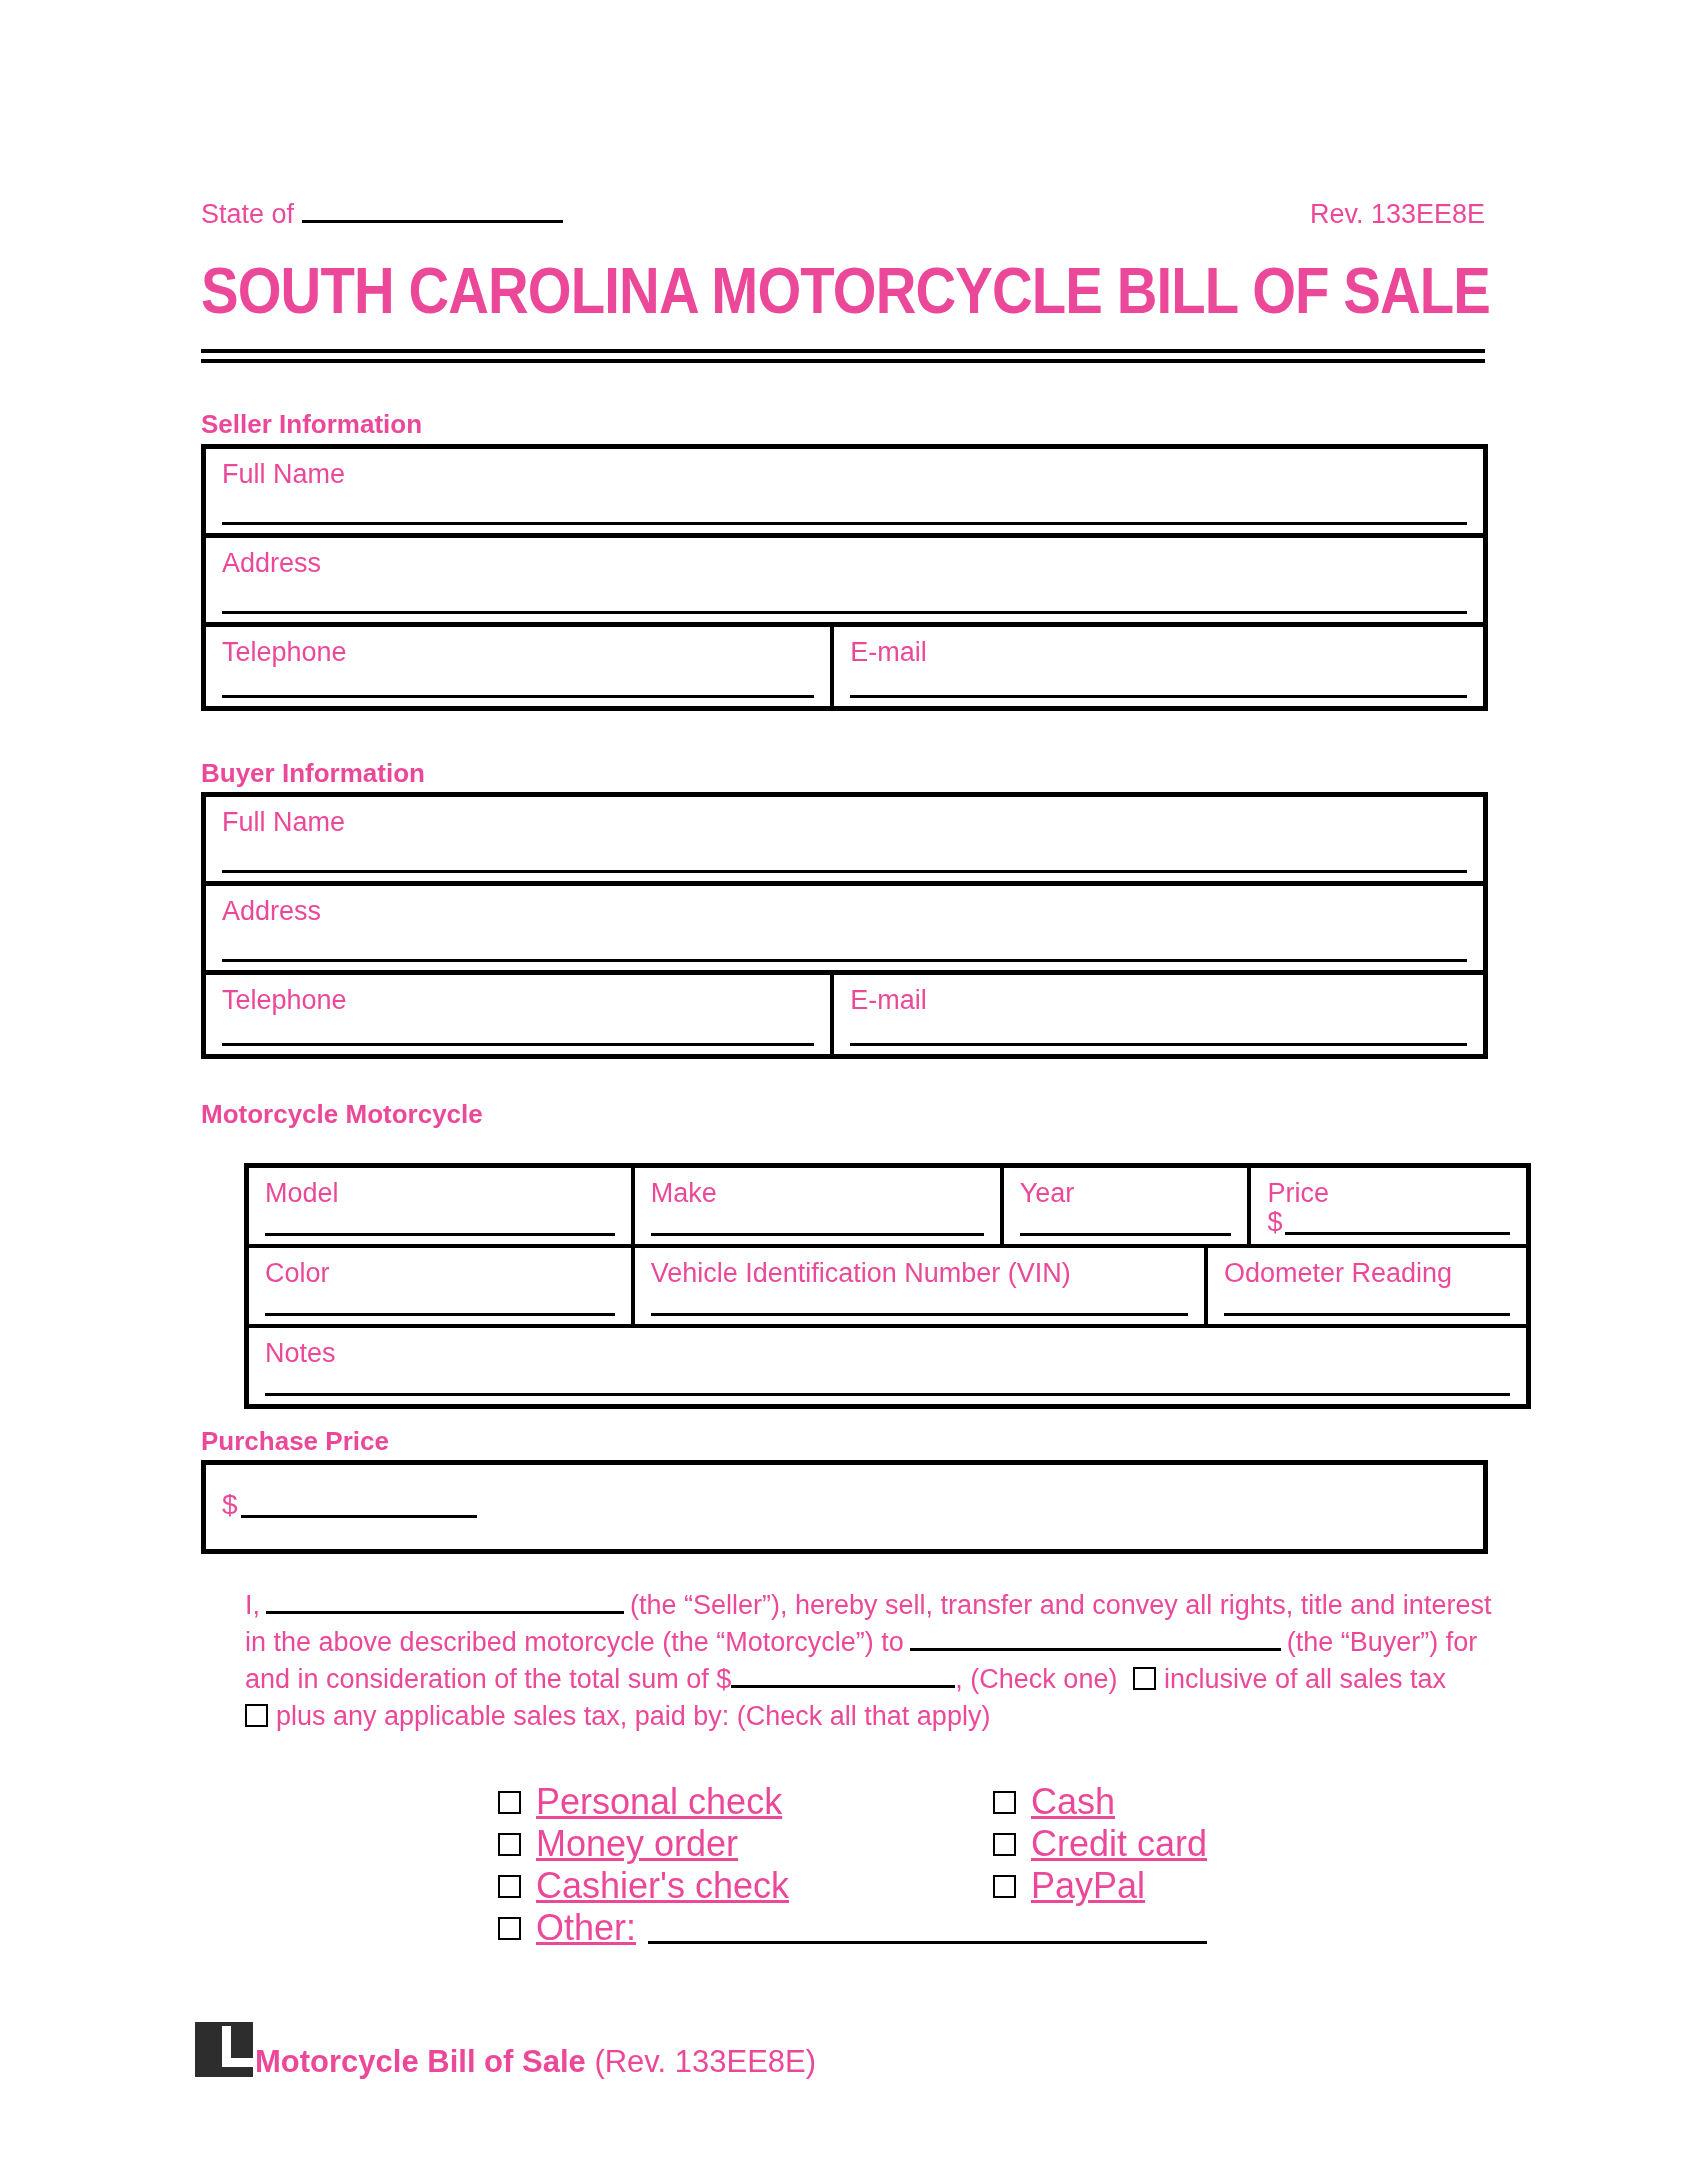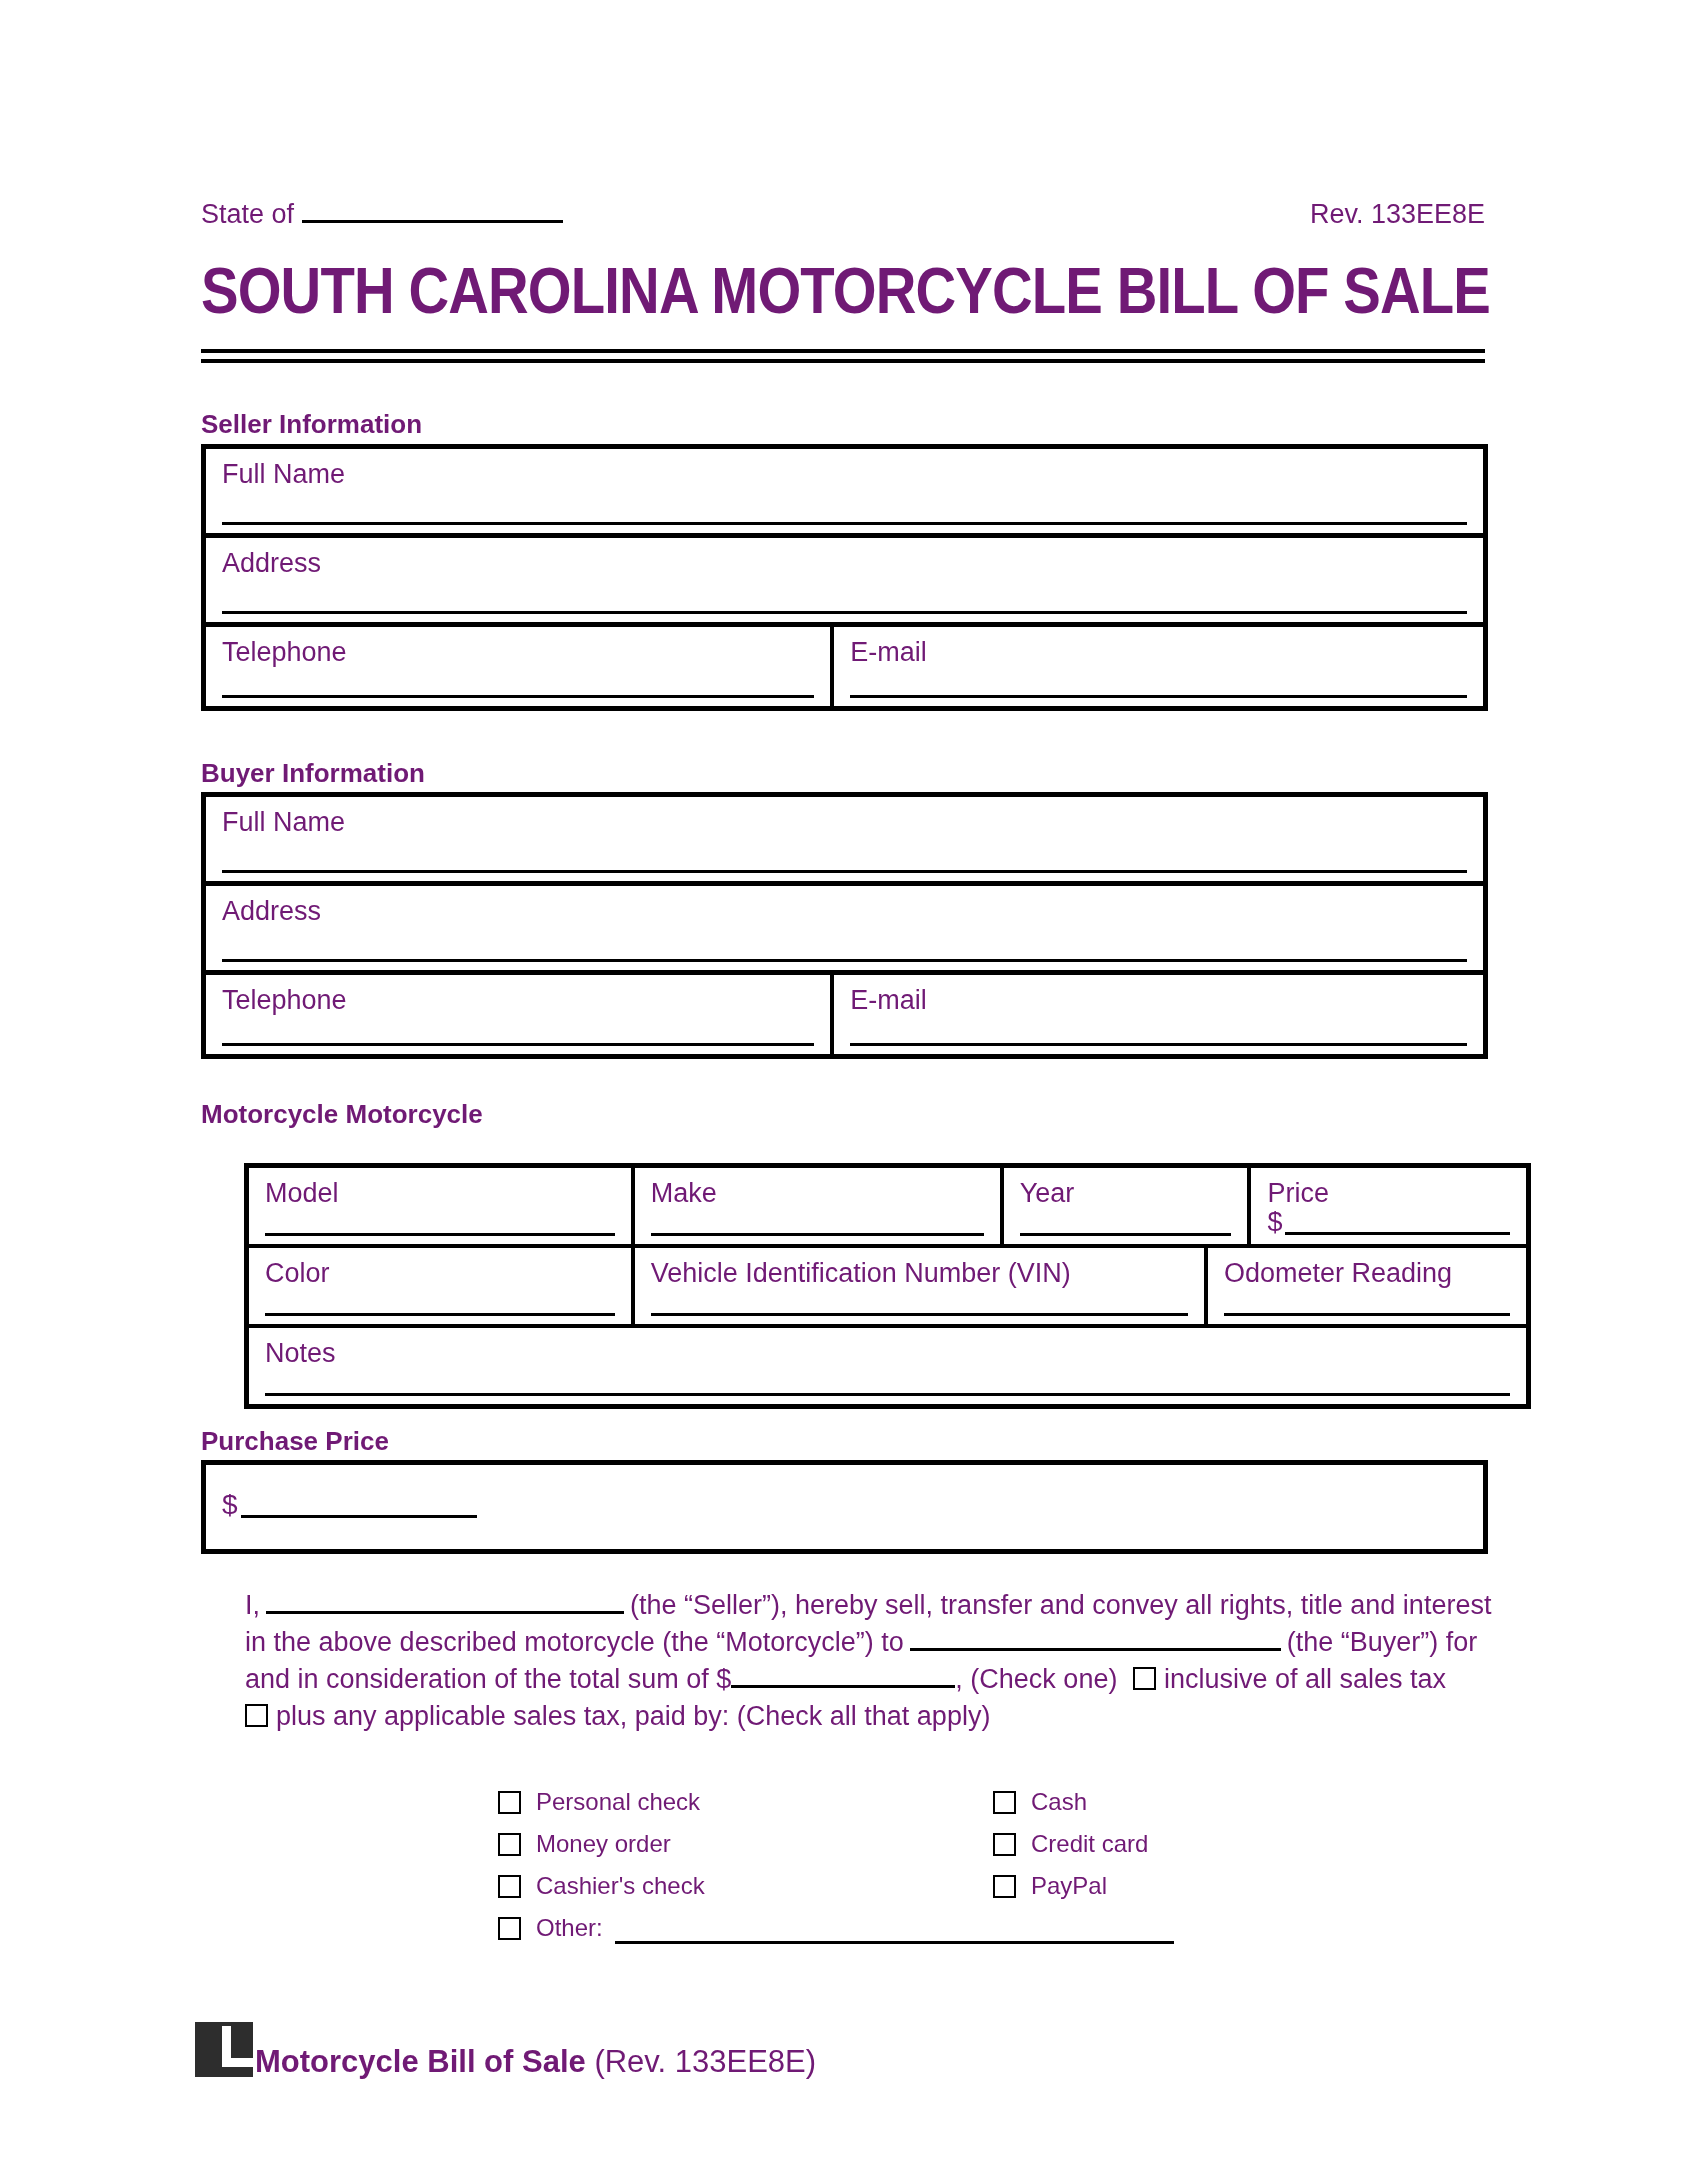--- a/index.html
+++ b/index.html
@@ -1,18 +1,18 @@
 <!DOCTYPE html>
 <html><head>
 <meta charset="utf-8">
 <style>
   html,body{margin:0;padding:0;background:#e8e8e8;}
   .page{
     position:relative;width:1683px;height:2178px;background:#fff;
-    font-family:"Liberation Sans",sans-serif;color:#701a75;overflow:hidden;
+    font-family:"Liberation Sans",sans-serif;color:#ec4899;overflow:hidden;
     margin:0 auto;
   }
   
   .topline{position:absolute;left:201px;top:198px;width:1284px;display:flex;justify-content:space-between;font-size:27px;line-height:32px;}
   .blank{display:inline-block;border-bottom:3px solid #000;height:22px;vertical-align:baseline;}
   .state-blank{width:261px;margin-left:8px;}
   
   .doc-title{position:absolute;left:201px;top:259px;font-size:64px;font-weight:bold;line-height:1;white-space:nowrap;letter-spacing:-1px;transform:scaleX(0.88);transform-origin:left top;}
   .title-rule{position:absolute;left:201px;top:349px;width:1284px;height:6px;border-top:4px solid #000;border-bottom:4px solid #000;}
   
@@ -38,21 +38,21 @@
   .pp-line .ln{width:236px;height:0;border-bottom:3px solid #000;margin-left:3px;margin-bottom:1px;}
   
   .agreement{position:absolute;left:201px;top:1587px;width:1307px;font-size:27px;line-height:37px;}
   .agr-line{white-space:nowrap;margin-left:44px;}
   .blank1{width:358px;margin:0 6px;}
   .blank2{width:371px;margin:0 6px;}
   .blank3{width:224px;}
   .cb{display:inline-block;width:19px;height:19px;border:2px solid #000;box-sizing:content-box;background:#fff;}
   .cb-inline{vertical-align:-2px;margin:0 8px;}
   
-  .pay-col{position:absolute;top:1781px;font-size:24px;}
+  .pay-col{position:absolute;top:1781px;font-size:36px;text-decoration:underline;}
   .pay-left{left:498px;}
   .pay-right{left:993px;}
   .pay-row{height:42px;display:flex;align-items:center;}
   .pay-row .cb{margin-right:15px;flex:none;}
   .pay-row .lbl{white-space:nowrap;}
   .other-blank{width:559px;margin-left:12px;align-self:flex-end;margin-bottom:5px;height:24px;}
   
   .footer-logo{position:absolute;left:195px;top:2022px;width:58px;height:55px;background:#2d2d2d;}
   .footer-logo .l-vert{position:absolute;left:27px;top:4px;width:9px;height:41px;background:#fff;}
   .footer-logo .l-horz{position:absolute;left:27px;top:36px;width:32px;height:9px;background:#fff;}

